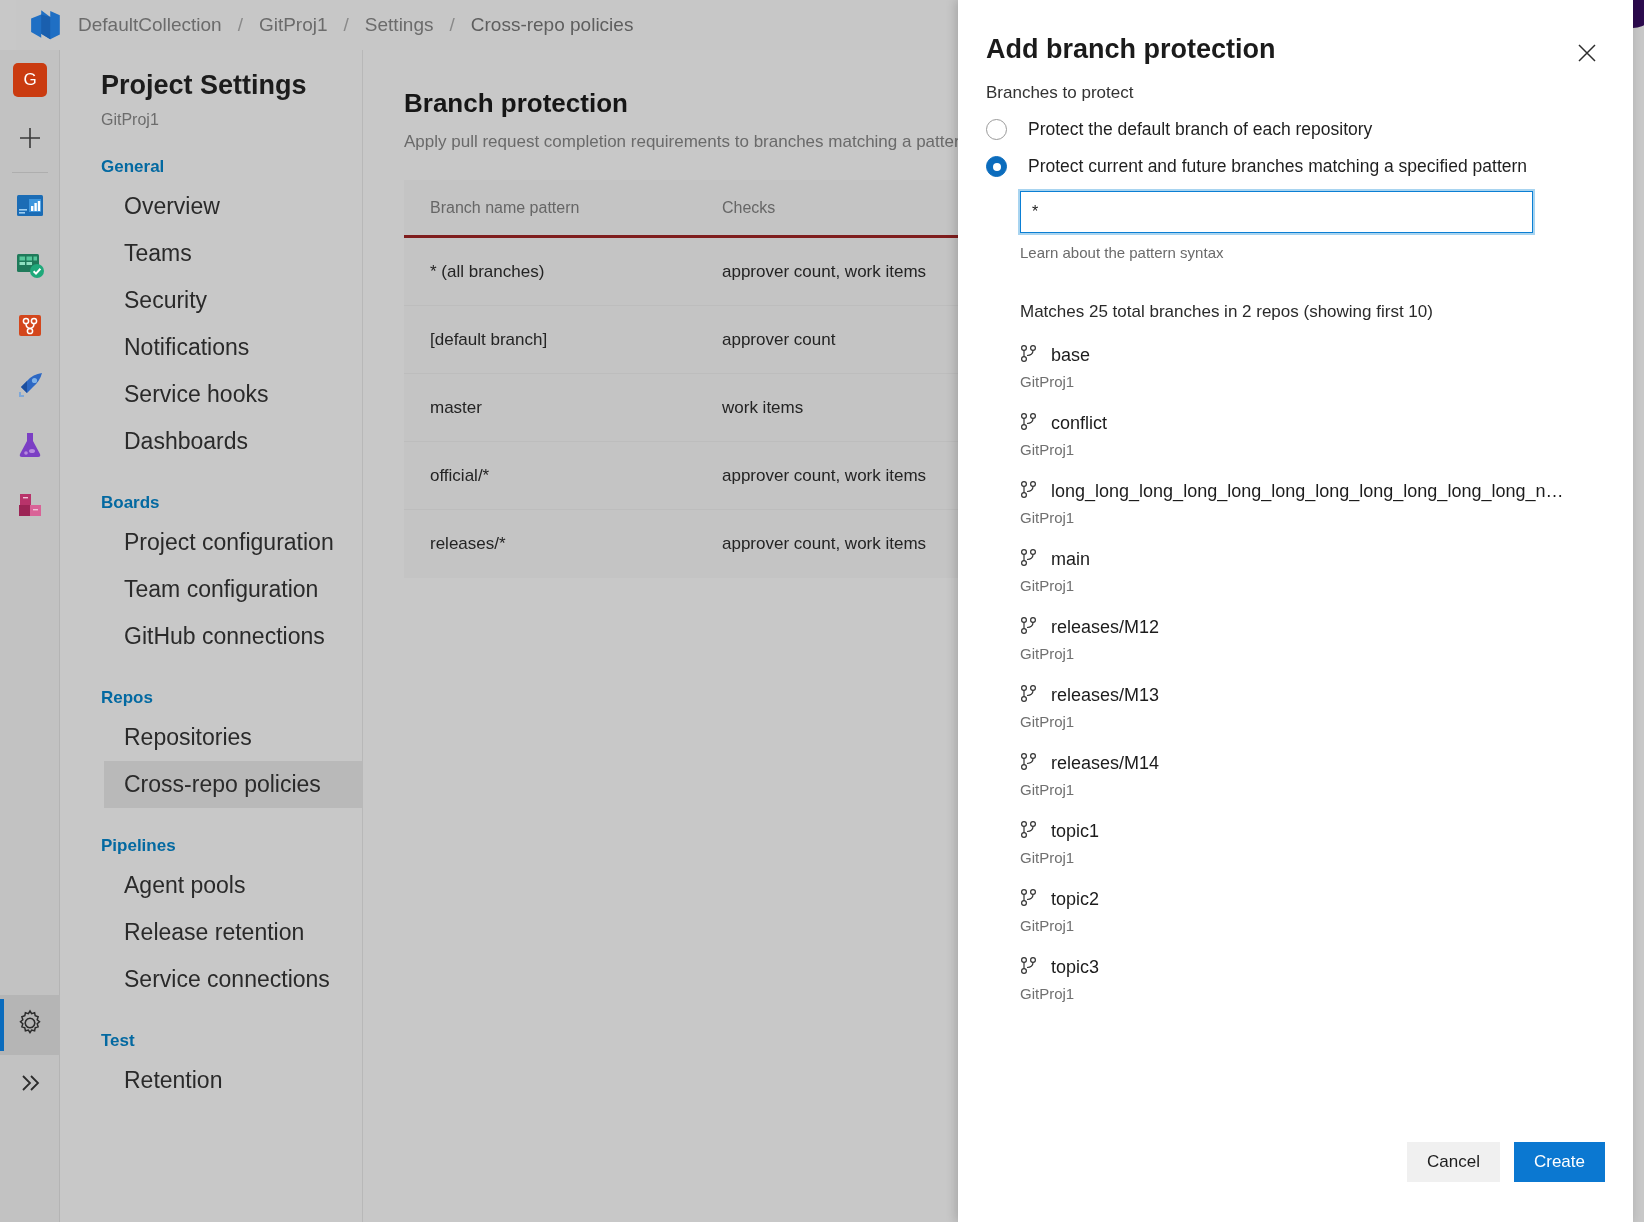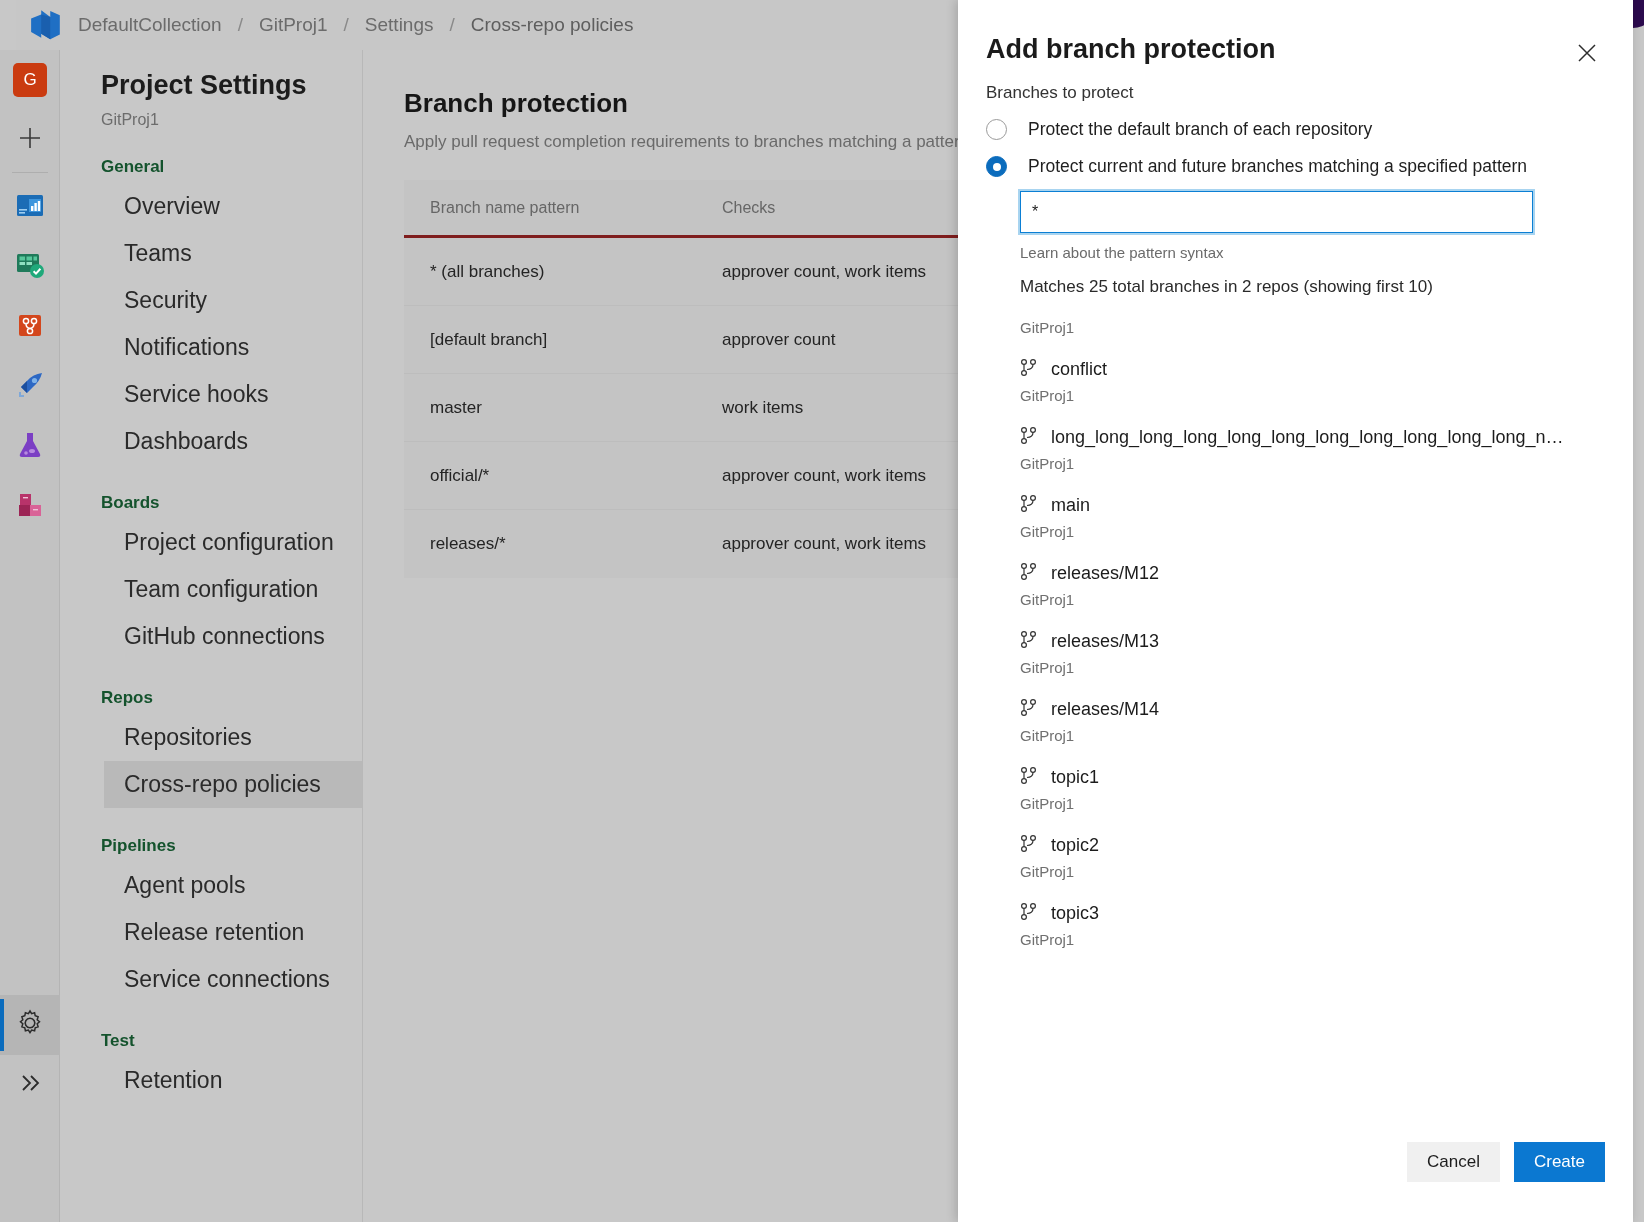--- a/index.html
+++ b/index.html
@@ -51,21 +51,21 @@
     content: ""; position: absolute; left: 0; top: 4px; bottom: 4px; width: 4px; background: #0b6cbd;
   }
 
   
   .navpane {
     position: absolute; top: 50px; left: 61px; width: 302px; height: 1172px;
     background: #c8c8c8; border-right: 1px solid #b8b8b8;
   }
   .nav-title { font-size: 27px; font-weight: bold; color: #1c1c1c; padding: 20px 0 0 40px; }
   .nav-sub { font-size: 16px; color: #6c6c6c; padding: 10px 0 0 40px; }
-  .nav-group { font-size: 17px; font-weight: bold; color: #14532d; padding: 28px 0 6px 40px; }
+  .nav-group { font-size: 17px; font-weight: bold; color: #0369a1; padding: 28px 0 6px 40px; }
   .nav-item {
     font-size: 23px; color: #2a2a2a; padding: 10px 0 10px 20px; cursor: pointer; margin-left: 43px;
   }
   .nav-item.active { background: #b9b9b9; }
 
   
   .content { position: absolute; top: 50px; left: 364px; right: 0; bottom: 0; background: #c8c8c8; }
   .page-title { font-size: 26px; font-weight: bold; color: #161616; padding: 38px 0 0 40px; }
   .page-desc { font-size: 17px; color: #6a6a6a; padding: 13px 0 0 40px; }
 
@@ -105,21 +105,21 @@
   .radio-label { font-size: 17.5px; color: #1f1f1f; margin-left: 21px; }
 
   .pattern-wrap { margin: 14px 0 0 34px; }
   .pattern-input {
     width: 513px; height: 42px; border: 1px solid #0b7fd4; outline: 2px solid #a8d4f0;
     font-size: 16px; color: #1a1a1a; padding: 0 11px; background: #fff;
     font-family: "Liberation Sans", sans-serif;
   }
   .hint-link { font-size: 15px; color: #6b6b6b; margin-top: 11px; cursor: pointer; }
 
-  .matches-line { font-size: 17px; color: #2a2a2a; margin: 16px 0 0 34px; }
+  .matches-line { font-size: 17px; color: #2a2a2a; margin: 41px 0 0 34px; }
 
   .branch-list { margin-left: 34px; }
   .branch-entry { margin-top: 22px; }
   .branch-row { display: flex; align-items: center; }
   .branch-name {
     font-size: 18px; color: #1c1c1c; margin-left: 14px;
     white-space: nowrap; overflow: hidden; text-overflow: ellipsis; max-width: 520px;
   }
   .branch-repo { font-size: 15px; color: #707070; margin-top: 6px; }
 
@@ -345,20 +345,31 @@
       <div class="pattern-wrap">
         <input class="pattern-input" type="text" value="*" style="">
         <div class="hint-link">Learn about the pattern syntax</div>
       </div>
 
       <div class="matches-line">Matches 25 total branches in 2 repos (showing first 10)</div>
 
       <div class="branch-list">
 
         <div class="branch-entry">
+          <div class="branch-row">
+            <span>
+              <svg width="17" height="19" viewBox="0 0 17 19">
+                <circle cx="4" cy="4" r="2.4" fill="none" stroke="#333" stroke-width="1.2"></circle>
+                <circle cx="4" cy="15" r="2.4" fill="none" stroke="#333" stroke-width="1.2"></circle>
+                <circle cx="13" cy="4" r="2.4" fill="none" stroke="#333" stroke-width="1.2"></circle>
+                <path d="M4 6.4 L4 12.6 M13 6.4 Q13 11 7 11.5" stroke="#333" stroke-width="1.2" fill="none"></path>
+              </svg>
+            </span>
+            <span class="branch-name">base</span>
+          </div>
           <div class="branch-repo">GitProj1</div>
         </div>
 
         <div class="branch-entry">
           <div class="branch-row">
             <span>
               <svg width="17" height="19" viewBox="0 0 17 19">
                 <circle cx="4" cy="4" r="2.4" fill="none" stroke="#333" stroke-width="1.2"></circle>
                 <circle cx="4" cy="15" r="2.4" fill="none" stroke="#333" stroke-width="1.2"></circle>
                 <circle cx="13" cy="4" r="2.4" fill="none" stroke="#333" stroke-width="1.2"></circle>

